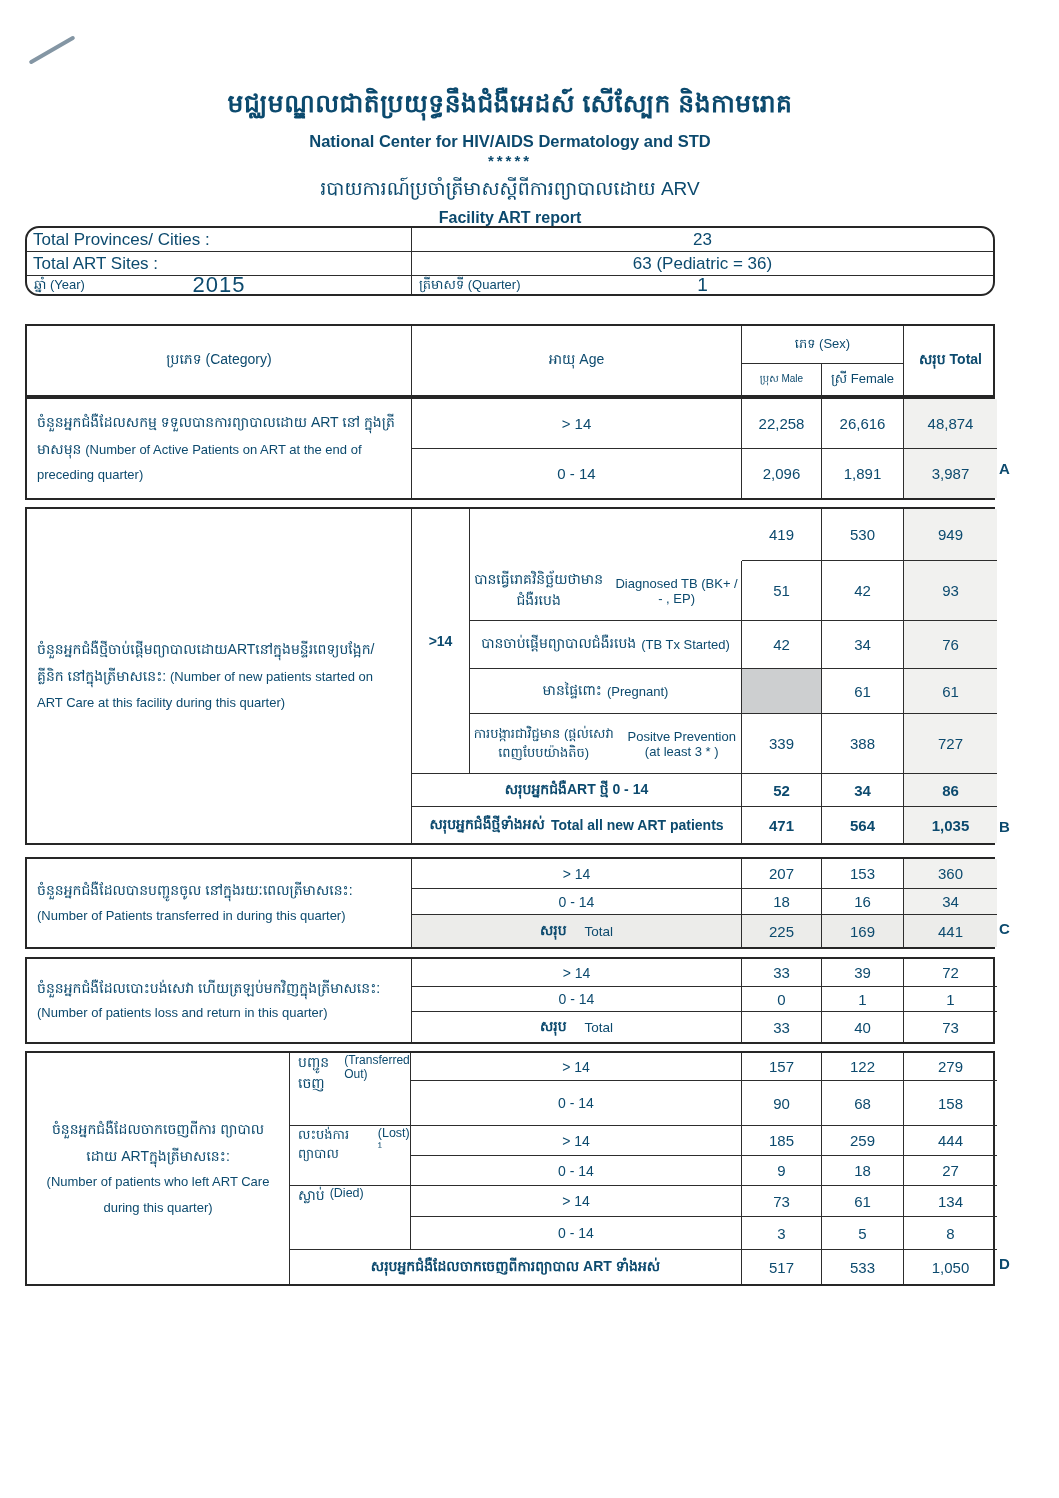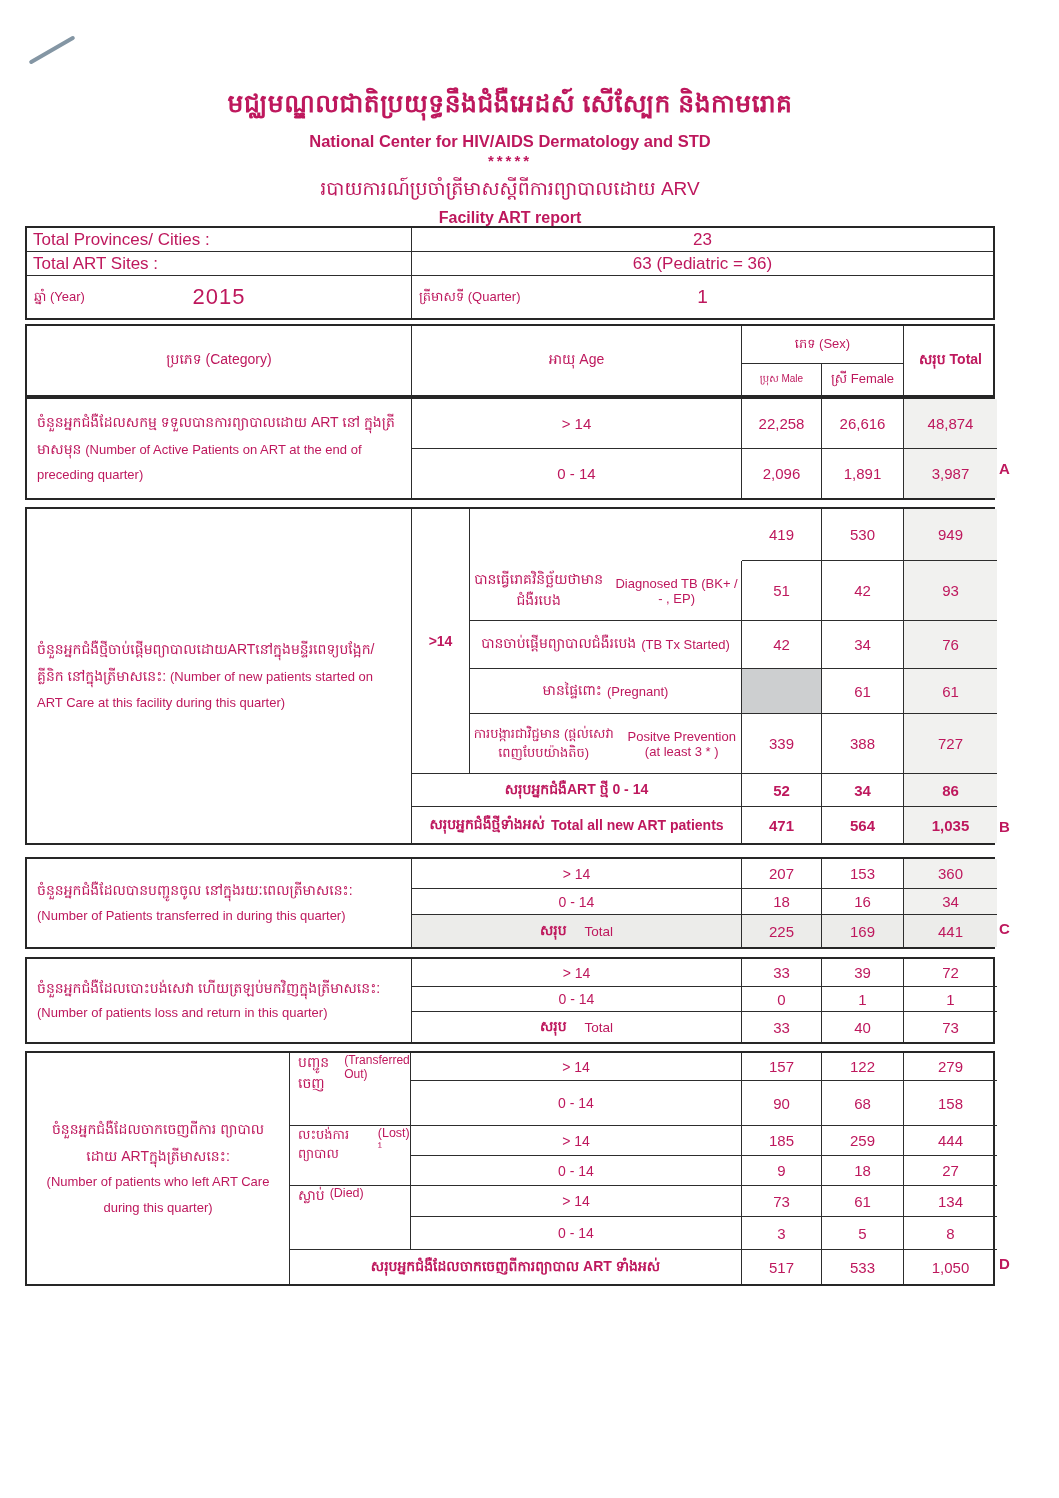--- a/index.html
+++ b/index.html
@@ -1,19 +1,19 @@
 <!DOCTYPE html>
 <html><head>
 <meta charset="utf-8">
 <style>
   * { margin:0; padding:0; box-sizing:border-box; }
   html,body { background:#e8e8e8; }
   .page {
     position:relative; width:1059px; height:1498px; background:#ffffff;
-    font-family:"Liberation Sans", sans-serif; color:#be185d; overflow:hidden;
+    font-family:"Liberation Sans", sans-serif; color:#0c4a6e; overflow:hidden;
   }
   
   .pen-mark { position:absolute; left:26px; top:48px; width:52px; height:4px;
     background:#8496a4; border-radius:2px; transform:rotate(-30deg); }
 
   
   .heading { position:absolute; left:25px; top:88px; width:970px; text-align:center; }
   .h-km-title { font-size:25px; font-weight:bold; letter-spacing:.5px; }
   .h-en-title { font-size:16.5px; font-weight:bold; margin-top:8px; }
   .h-stars { font-size:15px; font-weight:bold; letter-spacing:3px; margin-top:1px; }
@@ -54,21 +54,21 @@
   <div class="pen-mark"></div>
 
   <div class="heading">
     <div class="h-km-title">មជ្ឈមណ្ឌលជាតិប្រយុទ្ធនឹងជំងឺអេដស៍ សើស្បែក និងកាមរោគ</div>
     <div class="h-en-title">National Center for HIV/AIDS Dermatology and STD</div>
     <div class="h-stars">*****</div>
     <div class="h-km-sub">របាយការណ៍ប្រចាំត្រីមាសស្តីពីការព្យាបាលដោយ ARV</div>
     <div class="h-en-sub">Facility ART report</div>
   </div>
 
-  <div class="sec" style="top:226px; height:94px; grid-template-columns:385px 1fr; grid-template-rows:24px 24px 1fr;">
+  <div class="sec" style="top:226px; height:70px; grid-template-columns:385px 1fr; grid-template-rows:24px 24px 1fr;border-radius:14px;">
     <div class="cell info-label" style="grid-area:1/1;">Total Provinces/ Cities :</div>
     <div class="cell info-val nbr" style="grid-area:1/2;">23</div>
     <div class="cell info-label" style="grid-area:2/1;">Total ART Sites :</div>
     <div class="cell info-val nbr" style="grid-area:2/2;">63 (Pediatric = 36)</div>
     <div class="cell yearcell nbb" style="grid-area:3/1;">
       <span class="small-label">ឆ្នាំ (Year)</span>
       <span class="bigval">2015</span>
     </div>
     <div class="cell yearcell nbr nbb" style="grid-area:3/2;">
       <span class="small-label">ត្រីមាសទី (Quarter)</span>

